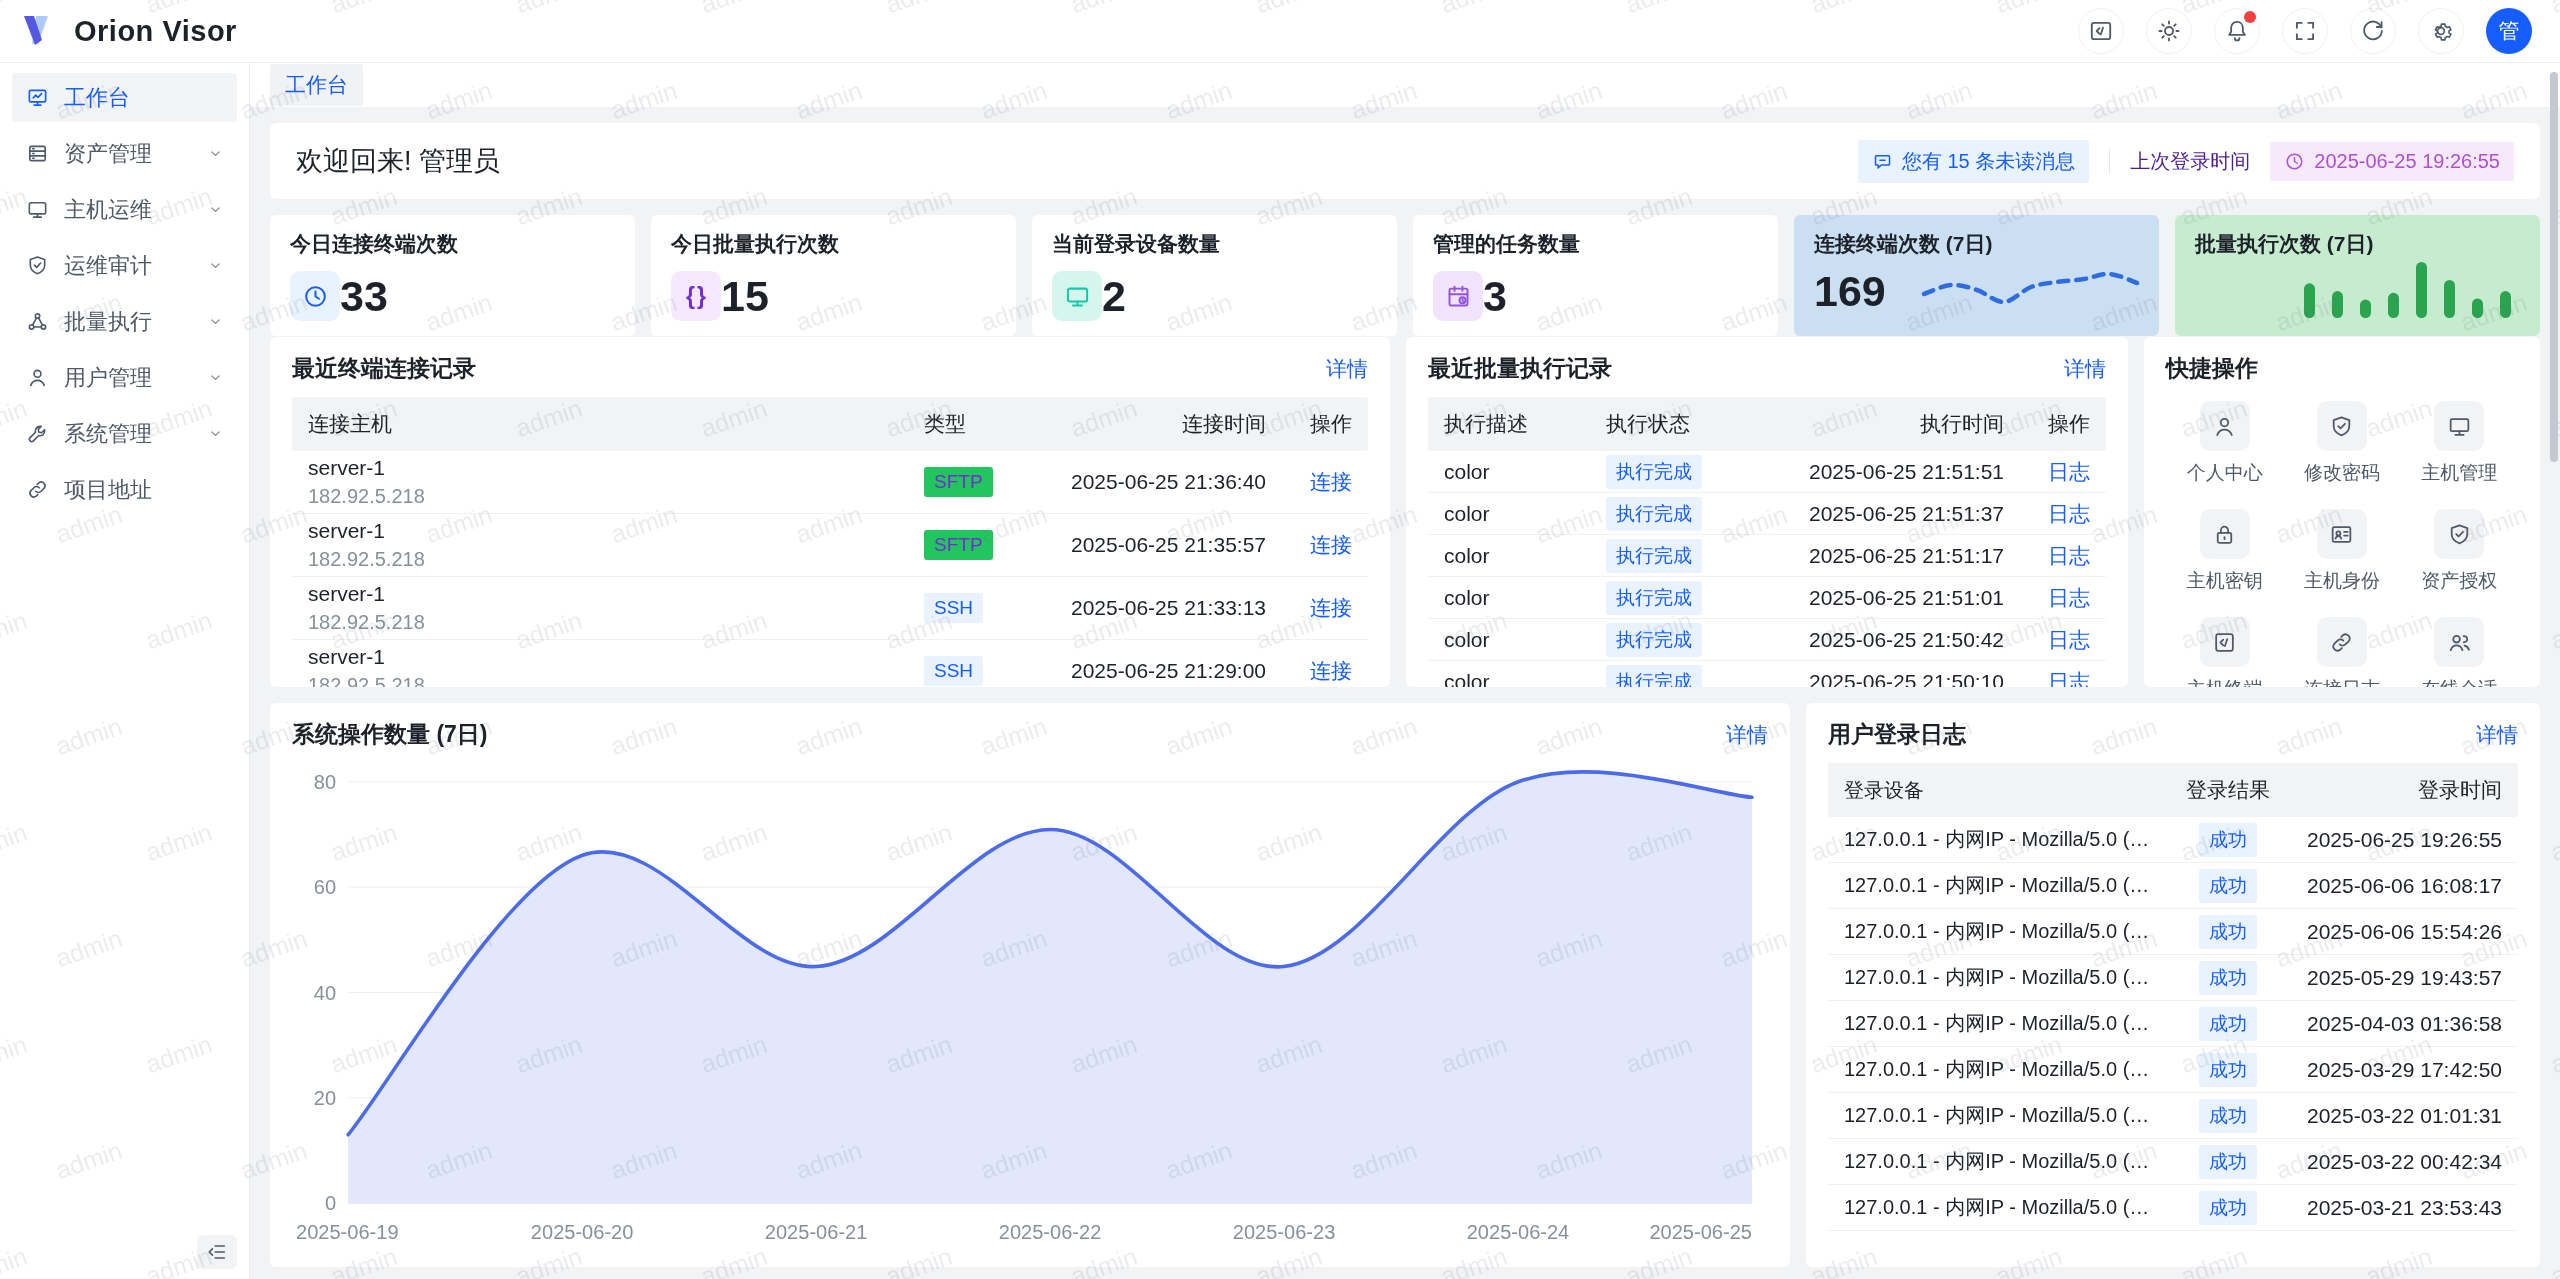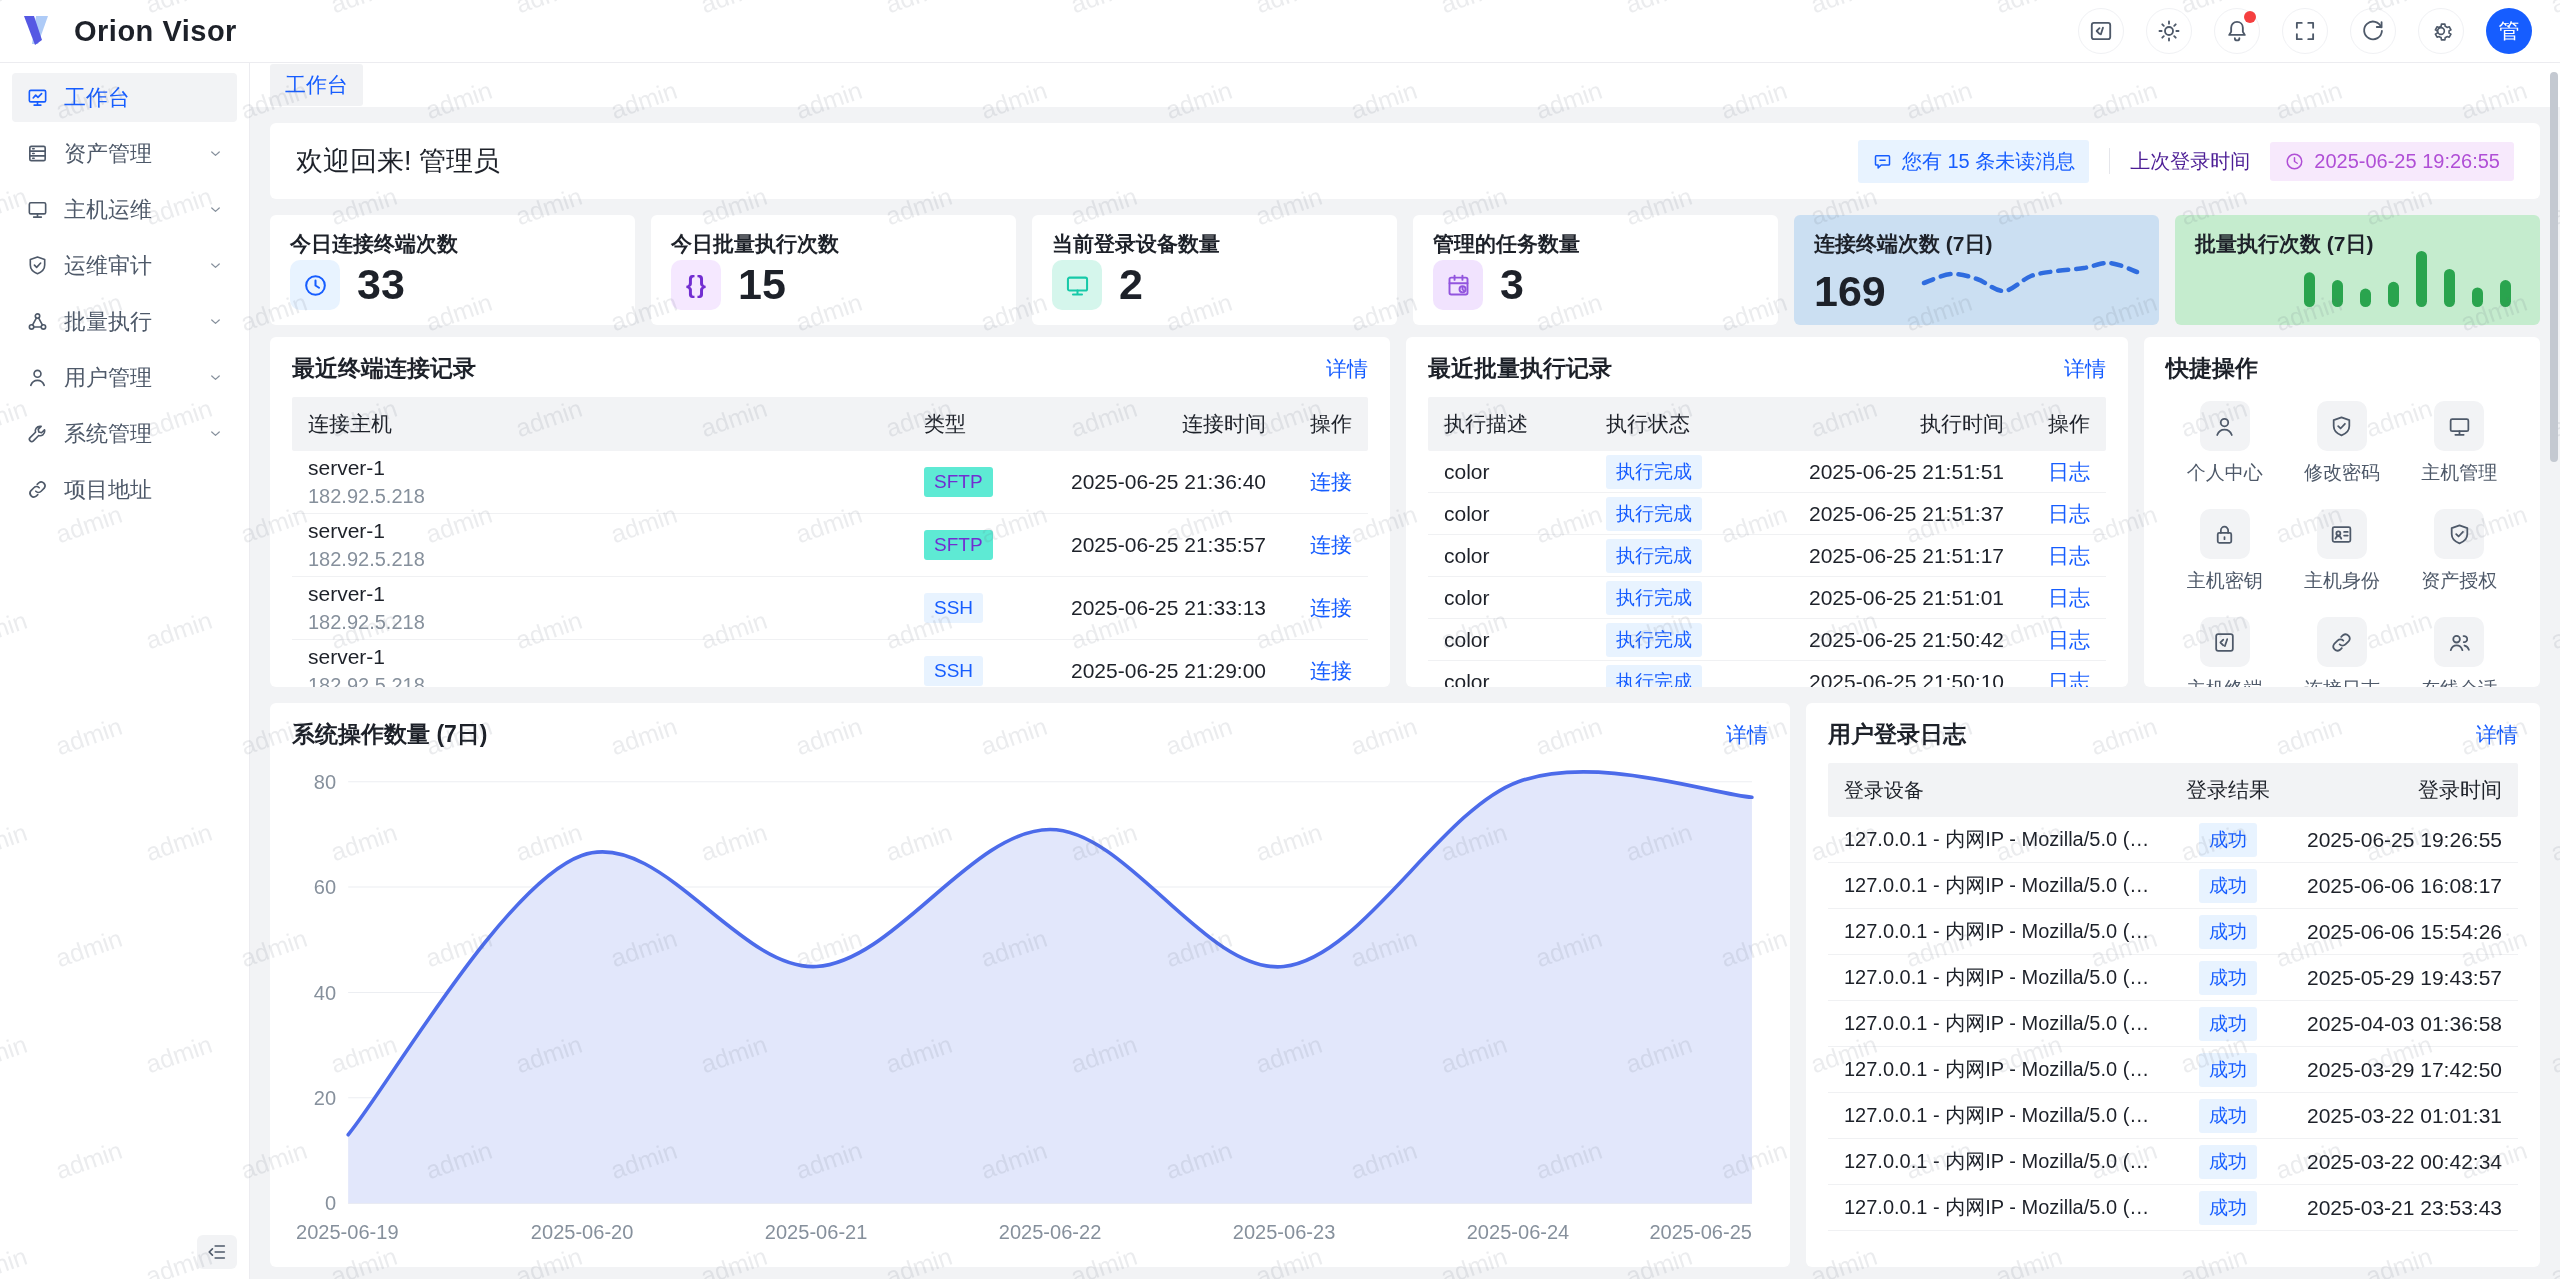--- a/index.html
+++ b/index.html
@@ -47,21 +47,21 @@
   .chip svg{width:21px;height:21px;}
   .chip-blue{background:#e8f3ff;color:#165dff;}
   .chip-purple{background:#f7e9fc;color:#b04fd6;}
   .v-divider{width:1px;height:26px;background:#e5e6eb;}
   .last-login-label{font-size:20px;color:#4c1d95;}
 
   
   .stats-row{display:grid;grid-template-columns:repeat(6,1fr);gap:16px;height:106px;flex:none;}
   .stat-card{background:#fff;border-radius:6px;padding:15px 20px;}
   .stat-label{font-size:21px;font-weight:700;color:#1d2129;white-space:nowrap;}
-  .stat-body{display:flex;align-items:flex-start;gap:17px;margin-top:2px;}
+  .stat-body{display:flex;align-items:center;margin-top:13px;}
   .stat-icon{width:50px;height:50px;border-radius:10px;display:flex;align-items:center;justify-content:center;}
   .stat-icon svg{width:27px;height:27px;}
   .ic-blue{background:#e8f3ff;color:#165dff;}
   .ic-purple{background:#f5e8ff;color:#722ed1;font-size:23px;font-weight:700;}
   .ic-teal{background:#d5f6ec;color:#16c9a8;}
   .ic-violet{background:#f1e3fe;color:#9254de;}
   .stat-value{font-size:43px;font-weight:600;color:#1d2129;}
   .spark-card{border-radius:6px;padding:15px 20px;position:relative;overflow:hidden;}
   .spark-card .stat-value{margin-top:9px;}
   .spark-svg{position:absolute;right:16px;bottom:14px;}
@@ -79,21 +79,21 @@
   .tbl-head{display:flex;background:#f2f3f5;border-radius:2px;align-items:center;flex:none;}
   .th{font-size:21px;color:#1d2129;padding:13px 16px;white-space:nowrap;}
   .tr{display:flex;align-items:center;border-bottom:1px solid #f0f1f3;}
   .td{padding:0 16px;font-size:21px;color:#1d2129;min-width:0;}
   .c-host{flex:1;}  .c-type{width:112px;flex:none;}
   .c-time{width:262px;flex:none;text-align:right;} .c-act{width:86px;flex:none;text-align:right;}
   .terminal-rows .tr{height:63px;}
   .host-name{font-size:21px;color:#1d2129;line-height:1.25;}
   .host-ip{font-size:20px;color:#86909c;line-height:1.25;margin-top:3px;}
   .tag{display:inline-block;font-size:19px;padding:4px 10px;border-radius:3px;background:#e8f3ff;color:#165dff;}
-  .tag.v-sftp{background:#5eead4;color:#722ed1;}
+  .tag.v-sftp{background:#22c55e;color:#722ed1;}
   .tag.v-ssh{background:#e8f3ff;color:#165dff;}
   .link{color:#165dff;font-size:21px;cursor:pointer;}
 
   .c-desc{flex:1;} .c-status{width:168px;flex:none;}
   .exec-rows .tr{height:42px;}
 
   .quick-grid{display:grid;grid-template-columns:repeat(3,1fr);row-gap:23px;margin-top:4px;}
   .quick-item{display:flex;flex-direction:column;align-items:center;gap:9px;cursor:pointer;}
   .quick-icon{width:50px;height:50px;border-radius:10px;background:#f2f3f5;color:#4e5969;
     display:flex;align-items:center;justify-content:center;}

